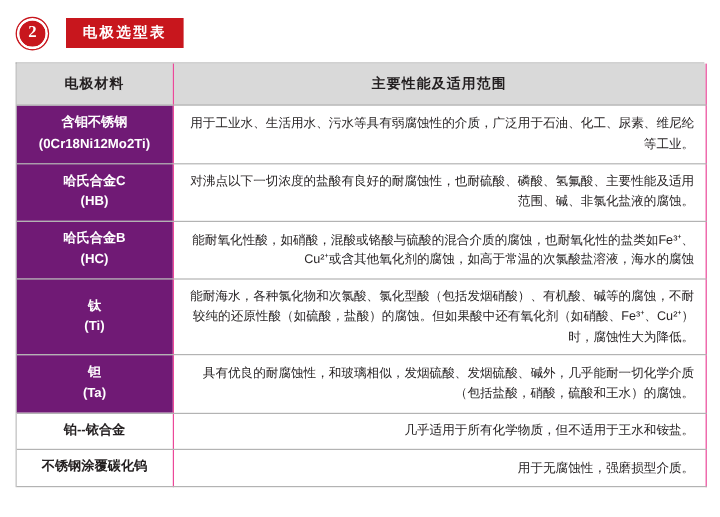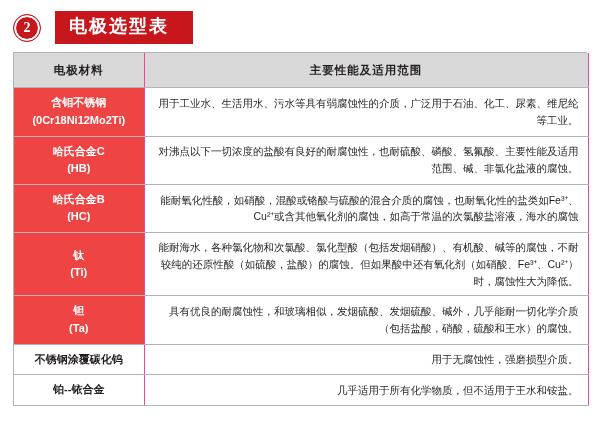--- a/index.html
+++ b/index.html
@@ -55,24 +55,24 @@
     display: flex;
     align-items: center;
     justify-content: center;
     font-size: 14px;
     line-height: 1;
   }
   .title-box {
     margin-left: 14px;
     background: #c8161d;
     color: #ffffff;
-    font-size: 18px;
+    font-size: 12px;
     font-weight: bold;
     letter-spacing: 2px;
-    padding: 5px 24px 6px 14px;
+    padding: 5px 14px 6px 14px;
     line-height: 1.2;
     white-space: nowrap;
   }
 
   
   .table-wrap {
     margin: 10px 13px 0 13px;
     border: 1px solid #b3b3b3;
     border-bottom: none;
     border-right: none;
@@ -96,21 +96,21 @@
   }
   table.spec thead th {
     background: #d9d9d9;
     font-weight: bold;
     font-size: 11.5px;
     letter-spacing: 1px;
     text-align: center;
     padding: 8px 6px;
   }
   td.mat {
-    background: #ef4444;
+    background: #701a75;
     color: #ffffff;
     font-weight: bold;
     text-align: center;
     font-size: 11px;
     line-height: 1.45;
     padding: 6px 4px;
   }
   td.mat.light {
     background: #ffffff;
     color: #231f20;
@@ -160,24 +160,24 @@
           </tr>
           <tr>
             <td class="mat"><span>钛</span><br><span>(Ti)</span></td>
             <td class="desc">能耐海水，各种氯化物和次氯酸、氯化型酸（包括发烟硝酸）、有机酸、碱等的腐蚀，不耐较纯的还原性酸（如硫酸，盐酸）的腐蚀。但如果酸中还有氧化剂（如硝酸、Fe³⁺、Cu²⁺）时，腐蚀性大为降低。</td>
           </tr>
           <tr>
             <td class="mat"><span>钽</span><br><span>(Ta)</span></td>
             <td class="desc">具有优良的耐腐蚀性，和玻璃相似，发烟硫酸、发烟硫酸、碱外，几乎能耐一切化学介质（包括盐酸，硝酸，硫酸和王水）的腐蚀。</td>
           </tr>
           <tr>
+            <td class="mat light"><span>铂--铱合金</span></td>
+            <td class="desc">几乎适用于所有化学物质，但不适用于王水和铵盐。</td>
+          </tr>
+          <tr>
             <td class="mat light"><span>不锈钢涂覆碳化钨</span></td>
             <td class="desc">用于无腐蚀性，强磨损型介质。</td>
-          </tr>
-          <tr>
-            <td class="mat light"><span>铂--铱合金</span></td>
-            <td class="desc">几乎适用于所有化学物质，但不适用于王水和铵盐。</td>
           </tr>
         </tbody>
     </table>
   </div>
 
 </div>
 
 </body></html>

